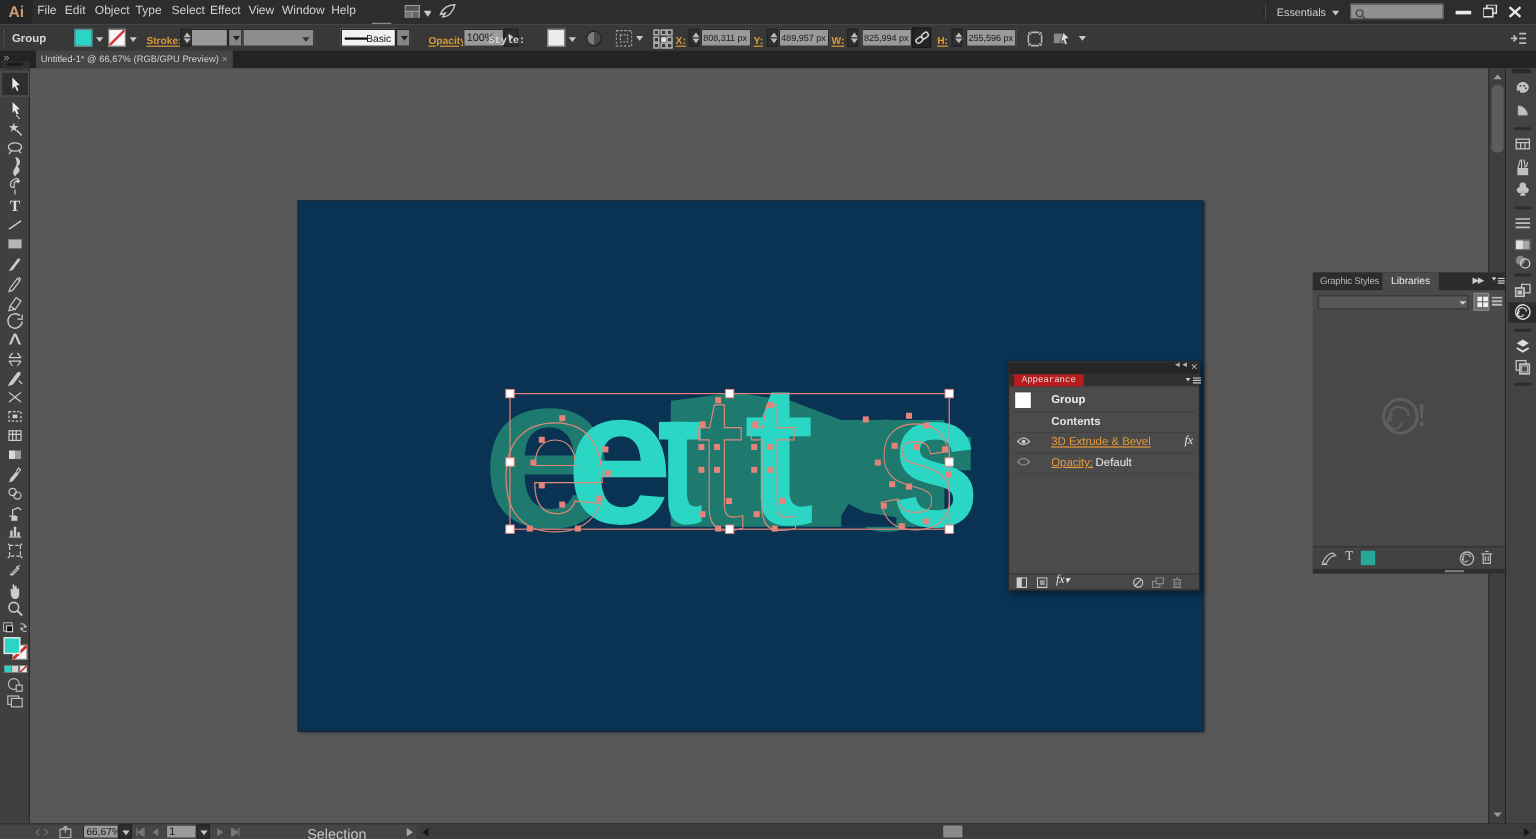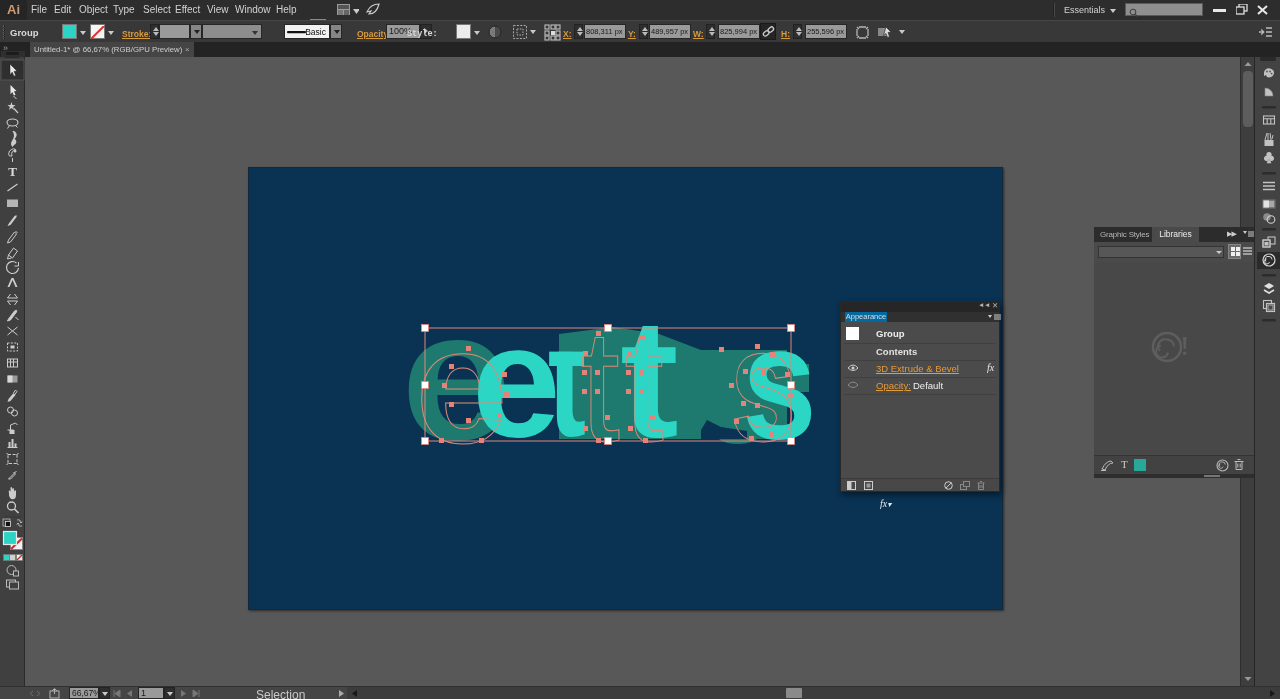--- a/index.html
+++ b/index.html
@@ -496,21 +496,21 @@
       </g>
     </svg>
   </div>
 
   <div id="apanel">
     <div class="abs" style="left:0;top:0;width:158px;height:10px;background:#262626;">
       <span class="abs" style="left:137px;top:-1px;color:#b5b5b5;font-size:6.5px;letter-spacing:-0.5px;">◄◄</span>
       <span class="abs" style="left:151px;top:-1.5px;color:#b5b5b5;font-size:7.5px;">✕</span>
     </div>
     <div class="abs" style="left:0;top:10px;width:158px;height:10px;background:#303030;">
-      <div class="abs" style="left:4px;top:0;width:42px;height:10px;background:#0369a1;color:#dedede;font-size:7.5px;line-height:10px;text-align:center;">Appearance</div>
+      <div class="abs" style="left:4px;top:0;width:58px;height:10px;background:#b91c1c;color:#dedede;font-size:7.5px;line-height:10px;text-align:center;font-family:Liberation Mono, monospace;">Appearance</div>
       <span class="abs" style="left:147px;top:3px;width:0;height:0;border-left:2.5px solid transparent;border-right:2.5px solid transparent;border-top:3px solid #ccc;"></span>
       <svg class="abs" style="left:153px;top:2px;" width="7" height="6">
           <path d="M0,1 h7 M0,3 h7 M0,5 h7" stroke="#ccc"></path>
         </svg>
     </div>
     <div class="abs" style="left:5px;top:25px;width:13px;height:13px;background:#fff;"></div>
     <span class="abs" style="left:35px;top:26px;color:#eee;font-size:9.5px;font-weight:bold;">Group</span>
     <div class="abs" style="left:3px;top:40.5px;width:152px;border-top:1px solid #404040;"></div>
     <span class="abs" style="left:35px;top:44px;color:#e2e2e2;font-size:9.5px;font-weight:bold;">Contents</span>
     <div class="abs" style="left:3px;top:57.5px;width:152px;border-top:1px solid #404040;"></div>
@@ -529,21 +529,21 @@
     <div class="abs" style="left:3px;top:91.5px;width:152px;border-top:1px solid #404040;"></div>
     <div class="abs" style="left:0;top:176px;width:158px;height:13px;background:#484848;border-top:1px solid #3a3a3a;">
       <svg class="abs" style="left:6px;top:2px;" width="9" height="9">
           <rect x="0.5" y="0.5" width="8" height="8" fill="none" stroke="#ccc"></rect>
           <rect x="0.5" y="0.5" width="4" height="8" fill="#ccc"></rect>
         </svg>
       <svg class="abs" style="left:23px;top:2px;" width="9" height="9">
           <rect x="0.5" y="0.5" width="8" height="8" fill="none" stroke="#ccc"></rect>
           <rect x="2.5" y="2.5" width="4" height="4" fill="#999"></rect>
         </svg>
-      <span class="abs" style="left:39px;top:-1px;color:#e8e8e8;font-size:10px;font-style:italic;font-family:'Liberation Serif';margin-top:20px;">fx<span style="font-size:8px;">▾</span></span>
+      <span class="abs" style="left:39px;top:-1px;color:#e8e8e8;font-size:10px;font-style:italic;font-family:'Liberation Serif';">fx<span style="font-size:8px;">▾</span></span>
       <svg class="abs" style="left:103px;top:2px;" width="9" height="9">
           <circle cx="4.5" cy="4.5" r="3.8" fill="none" stroke="#ccc"></circle>
           <path d="M1.8,7.2 L7.2,1.8" stroke="#ccc"></path>
         </svg>
       <svg class="abs" style="left:119px;top:2px;" width="10" height="9">
           <rect x="0.5" y="3.5" width="6" height="5" fill="none" stroke="#888"></rect>
           <rect x="3.5" y="0.5" width="6" height="5" fill="#484848" stroke="#888"></rect>
         </svg>
       <svg class="abs" style="left:136px;top:2px;" width="8" height="9">
           <path d="M0.5,2 h7 M1.5,2 v6.5 h5 v-6.5 M3,0.5 h2 M3,4 v3 M5,4 v3" stroke="#888" fill="none"></path>

